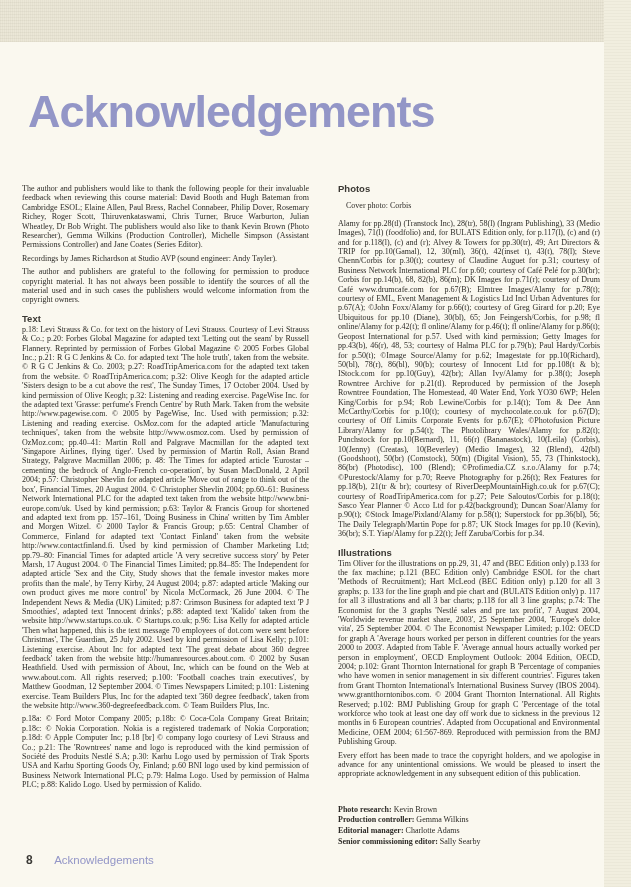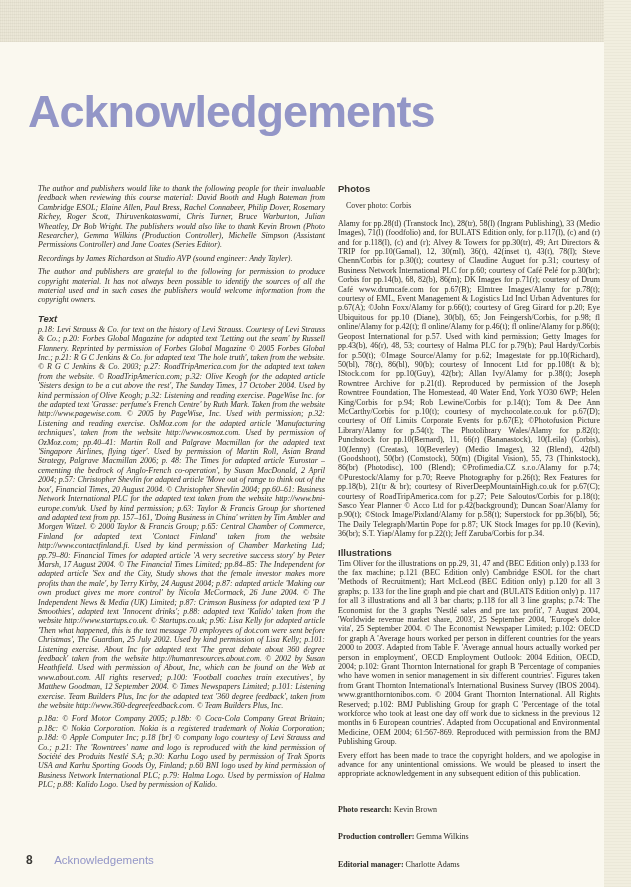--- a/index.html
+++ b/index.html
@@ -22,32 +22,32 @@
     background-image:
       repeating-linear-gradient(0deg, rgba(90,85,60,0.04) 0 1px, transparent 1px 3px);
   }
   .title{
     position:absolute;left:28px;top:86px;margin:0;
     font-family:"Liberation Sans", sans-serif;
     font-weight:600;font-size:45px;letter-spacing:-1px;
     color:#9396c7;
   }
   .col{position:absolute;top:184px;font-size:8px;line-height:9.4px;text-align:justify;}
-  .col-left{left:38px;width:287px;font-style:italic;}
+  .col-left{left:22px;width:287px;}
   .col-right{left:338px;width:262px;}
   .col p{margin:0 0 4px 0;}
   .col p.tight{margin:8px;}
   h2.sec-heading{
     font-family:"Liberation Sans", sans-serif;
     font-size:9.5px;font-weight:700;color:#3a3833;
     margin:9px 0 1.5px 0;text-align:left;
   }
   h2.first{margin-top:0;}
   .credits{margin-top:26px;text-align:left;}
-  .credit-line{line-height:10.6px;margin-top:17px;}
+  .credit-line{line-height:10.6px;}
   .credit-label{font-weight:700;}
   .closing{margin-top:9px;}
   .footer{
     position:absolute;left:26px;top:850px;
     font-family:"Liberation Sans", sans-serif;
   }
   .footer .pagenum{font-size:12px;font-weight:700;color:#3b3a36;}
   .footer .footer-label{font-size:11.5px;color:#9396c7;margin-left:17px;font-weight:400;}
 </style>
 </head>

